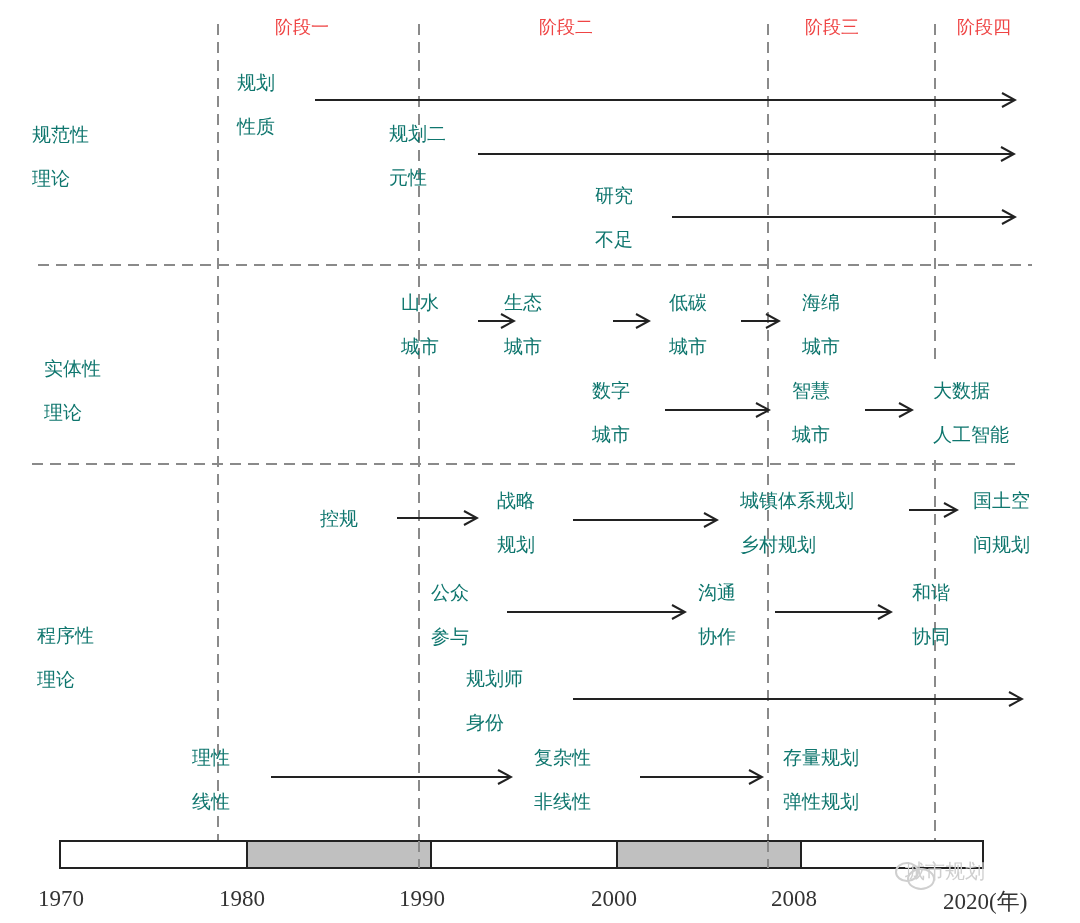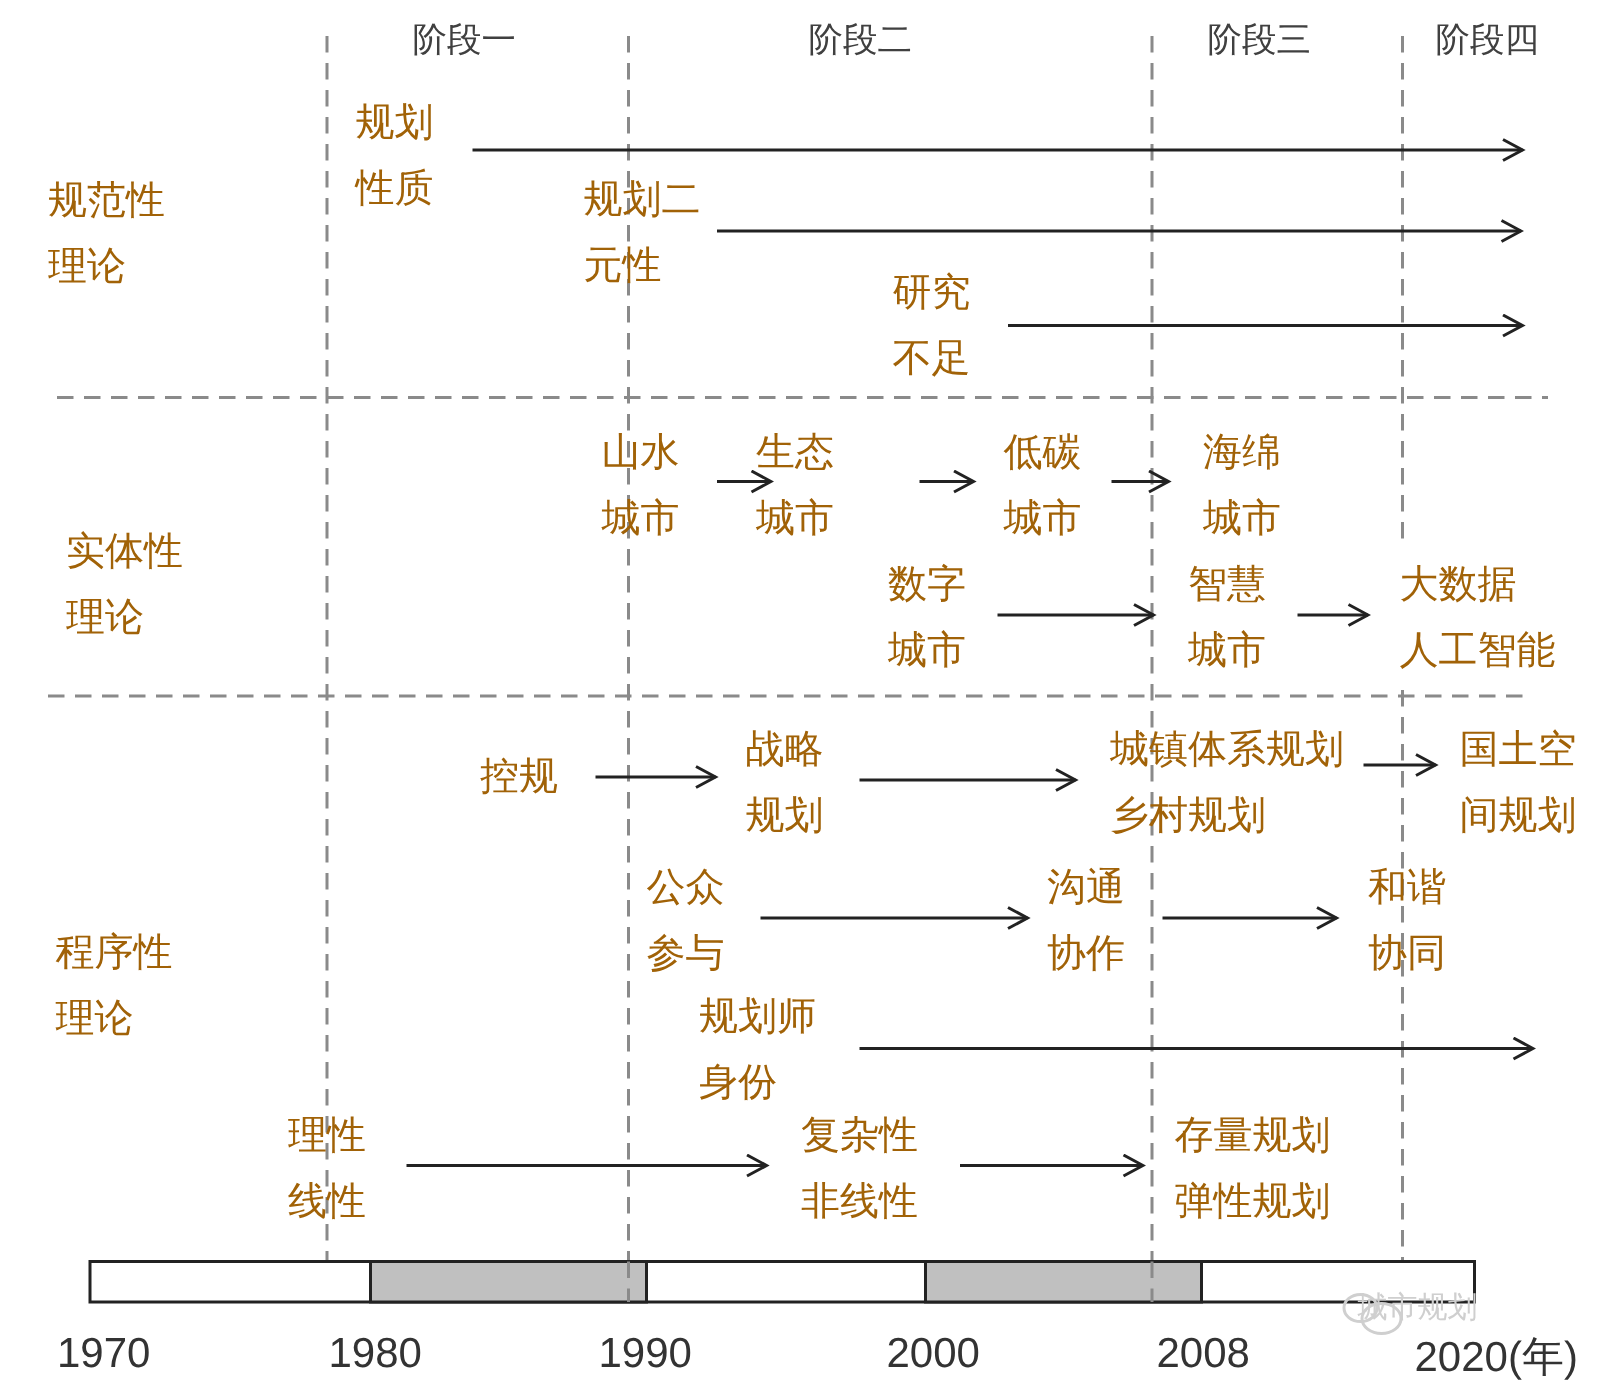--- a/index.html
+++ b/index.html
@@ -1,20 +1,20 @@
 <!DOCTYPE html>
 <html><head>
 <meta charset="utf-8">
 <style>
   html, body { margin:0; padding:0; background:#ffffff; }
   body { width:1080px; height:923px; position:relative; overflow:hidden;
          font-family: "DejaVu Sans", "Liberation Sans", sans-serif; color:#2a2a2a; }
-  .lbl { position:absolute; font-size:26px; line-height:44px; white-space:pre; color:#a16207; }
-  .stage { position:absolute; font-size:23px; line-height:30px; color:#404040;text-align:center; }
-  .year { position:absolute; font-size:28px; color:#333; font-family:Liberation Sans, sans-serif; }
+  .lbl { position:absolute; font-size:19px; line-height:44px; white-space:pre; color:#0f766e; }
+  .stage { position:absolute; font-size:18px; line-height:30px; color:#ef4444;text-align:center; }
+  .year { position:absolute; font-size:23px; color:#333; font-family:Liberation Serif, serif; }
   svg.layer { position:absolute; left:0; top:0; }
   .wm { position:absolute; left:905px; top:858px; font-size:20px; color:#cfcfcf; }
 </style>
 </head>
 <body>
 
 <svg class="layer" width="1080" height="923">
   <defs>
     <marker id="ah" markerWidth="16" markerHeight="16" refX="14" refY="8" orient="auto" markerUnits="userSpaceOnUse">
       <path d="M1,1 L14,8 L1,15" fill="none" stroke="#222" stroke-width="2"></path>

